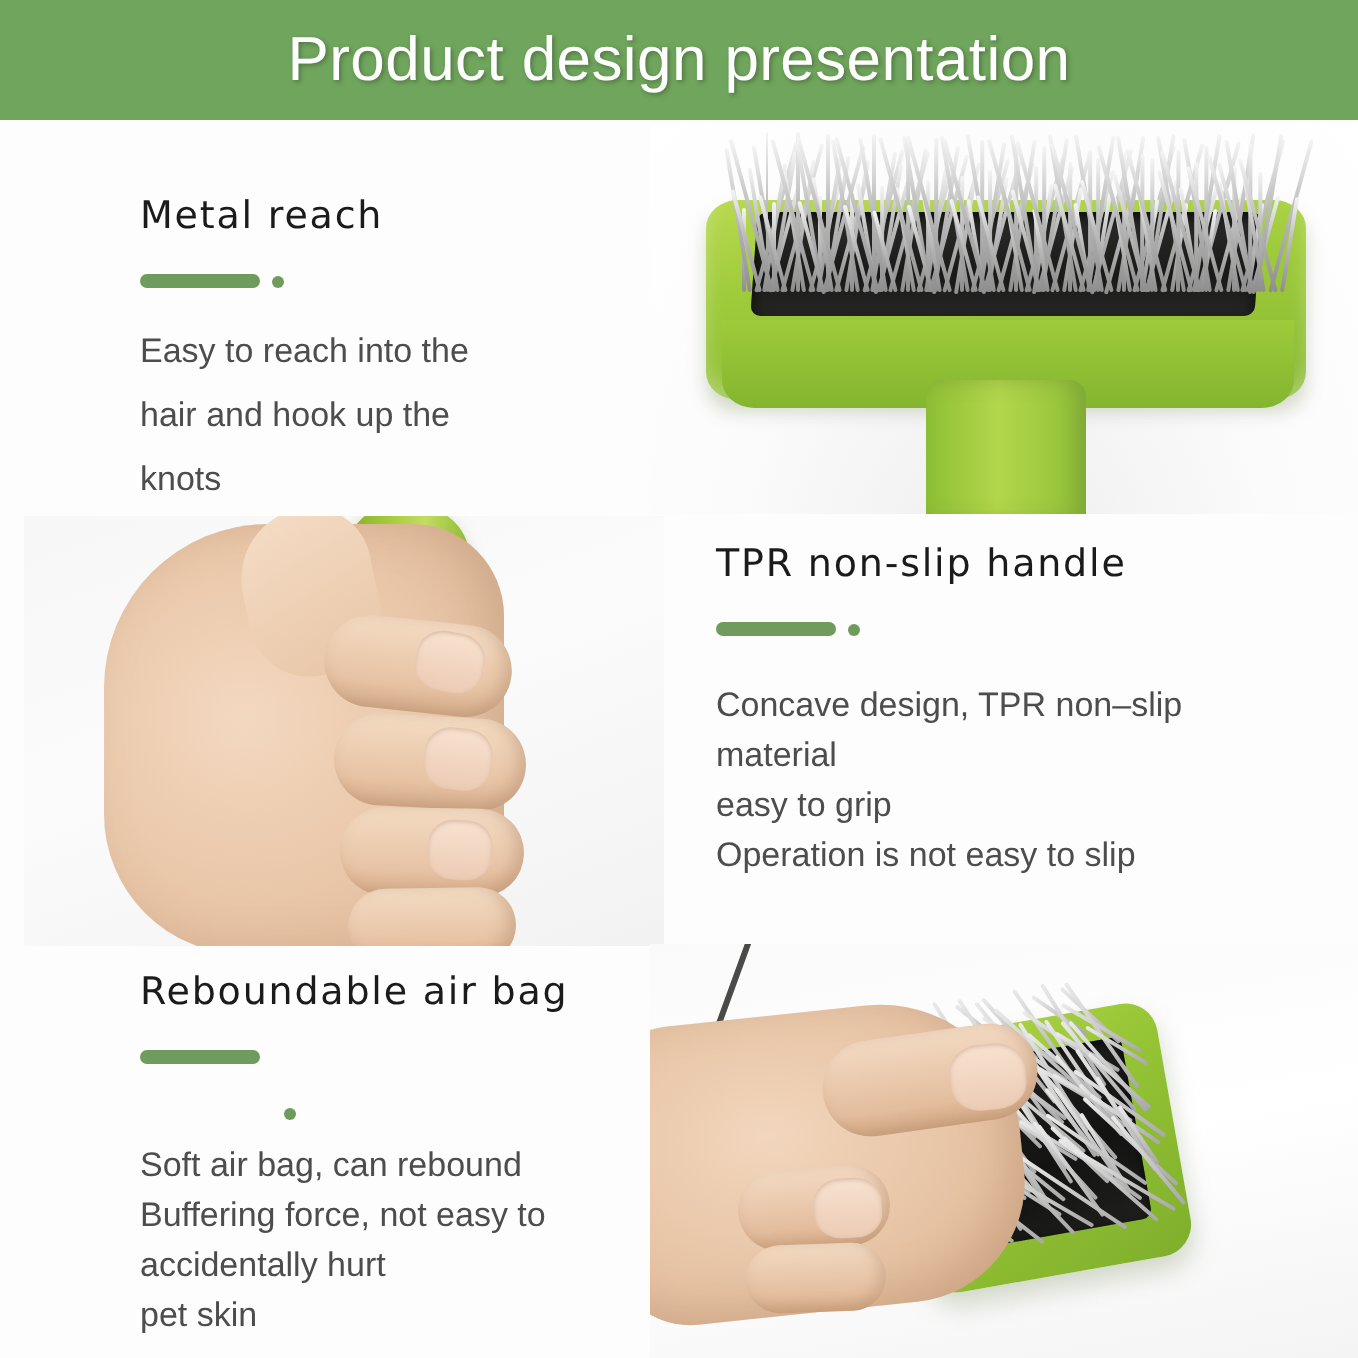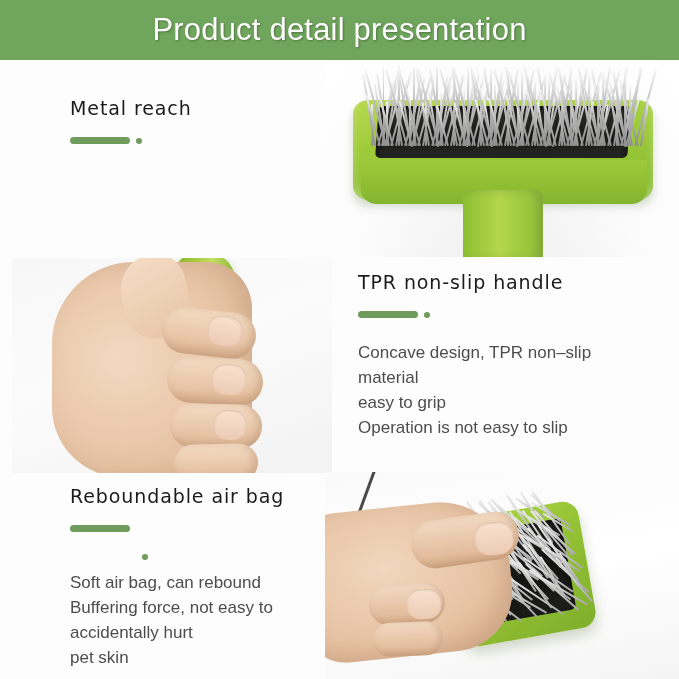--- a/index.html
+++ b/index.html
@@ -200,29 +200,32 @@
     position:absolute;left:38px;top:-4px;width:3px;height:60px;
     background:#4a4a48;transform:rotate(20deg);border-radius:2px;
   }
 </style>
 </head>
 <body>
 
 <div class="page">
 
   <div class="header">
-    <div class="header-title">Product detail presentation</div>
+    <div class="header-title">Product design presentation</div>
   </div>
 
   <div class="block" id="blk-needle">
     <div class="block-title">Metal reach</div>
     <div class="accent">
       <span class="bar"></span>
       <span class="dot"></span>
     </div>
+    <div class="block-body body-wide">Easy to reach into the
+hair and hook up the
+knots</div>
   </div>
 
   <div class="photo" id="photo-brush">
     <div class="bg"></div>
     <div class="ph-inner">
       <div class="brush-body"></div>
       <div class="brush-base"></div>
       <div class="brush-pad"></div>
       <div class="pins" id="pins-top">
           <span class="pin" style="left:0.0px;height:42.0px;transform:rotate(0.0deg);"></span>

